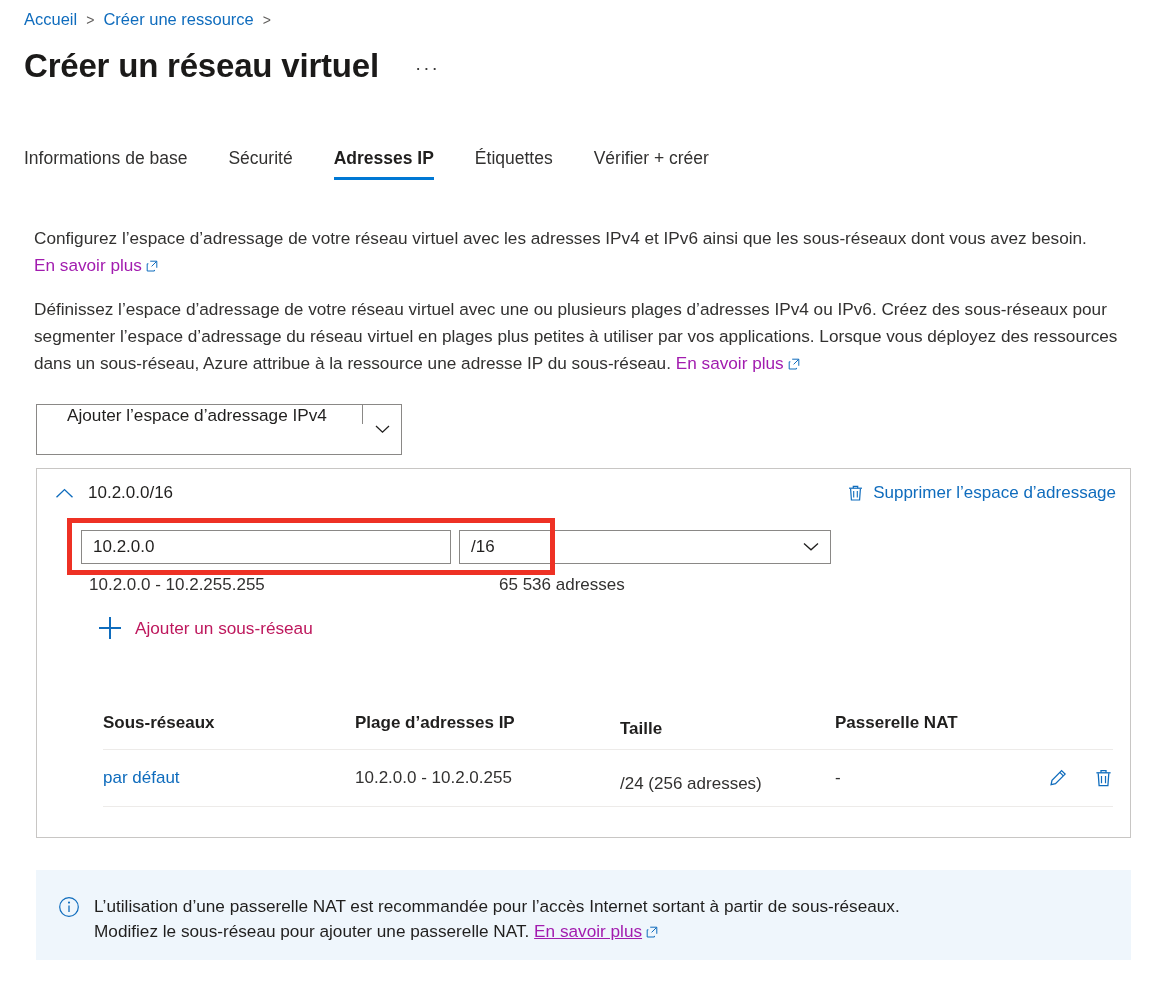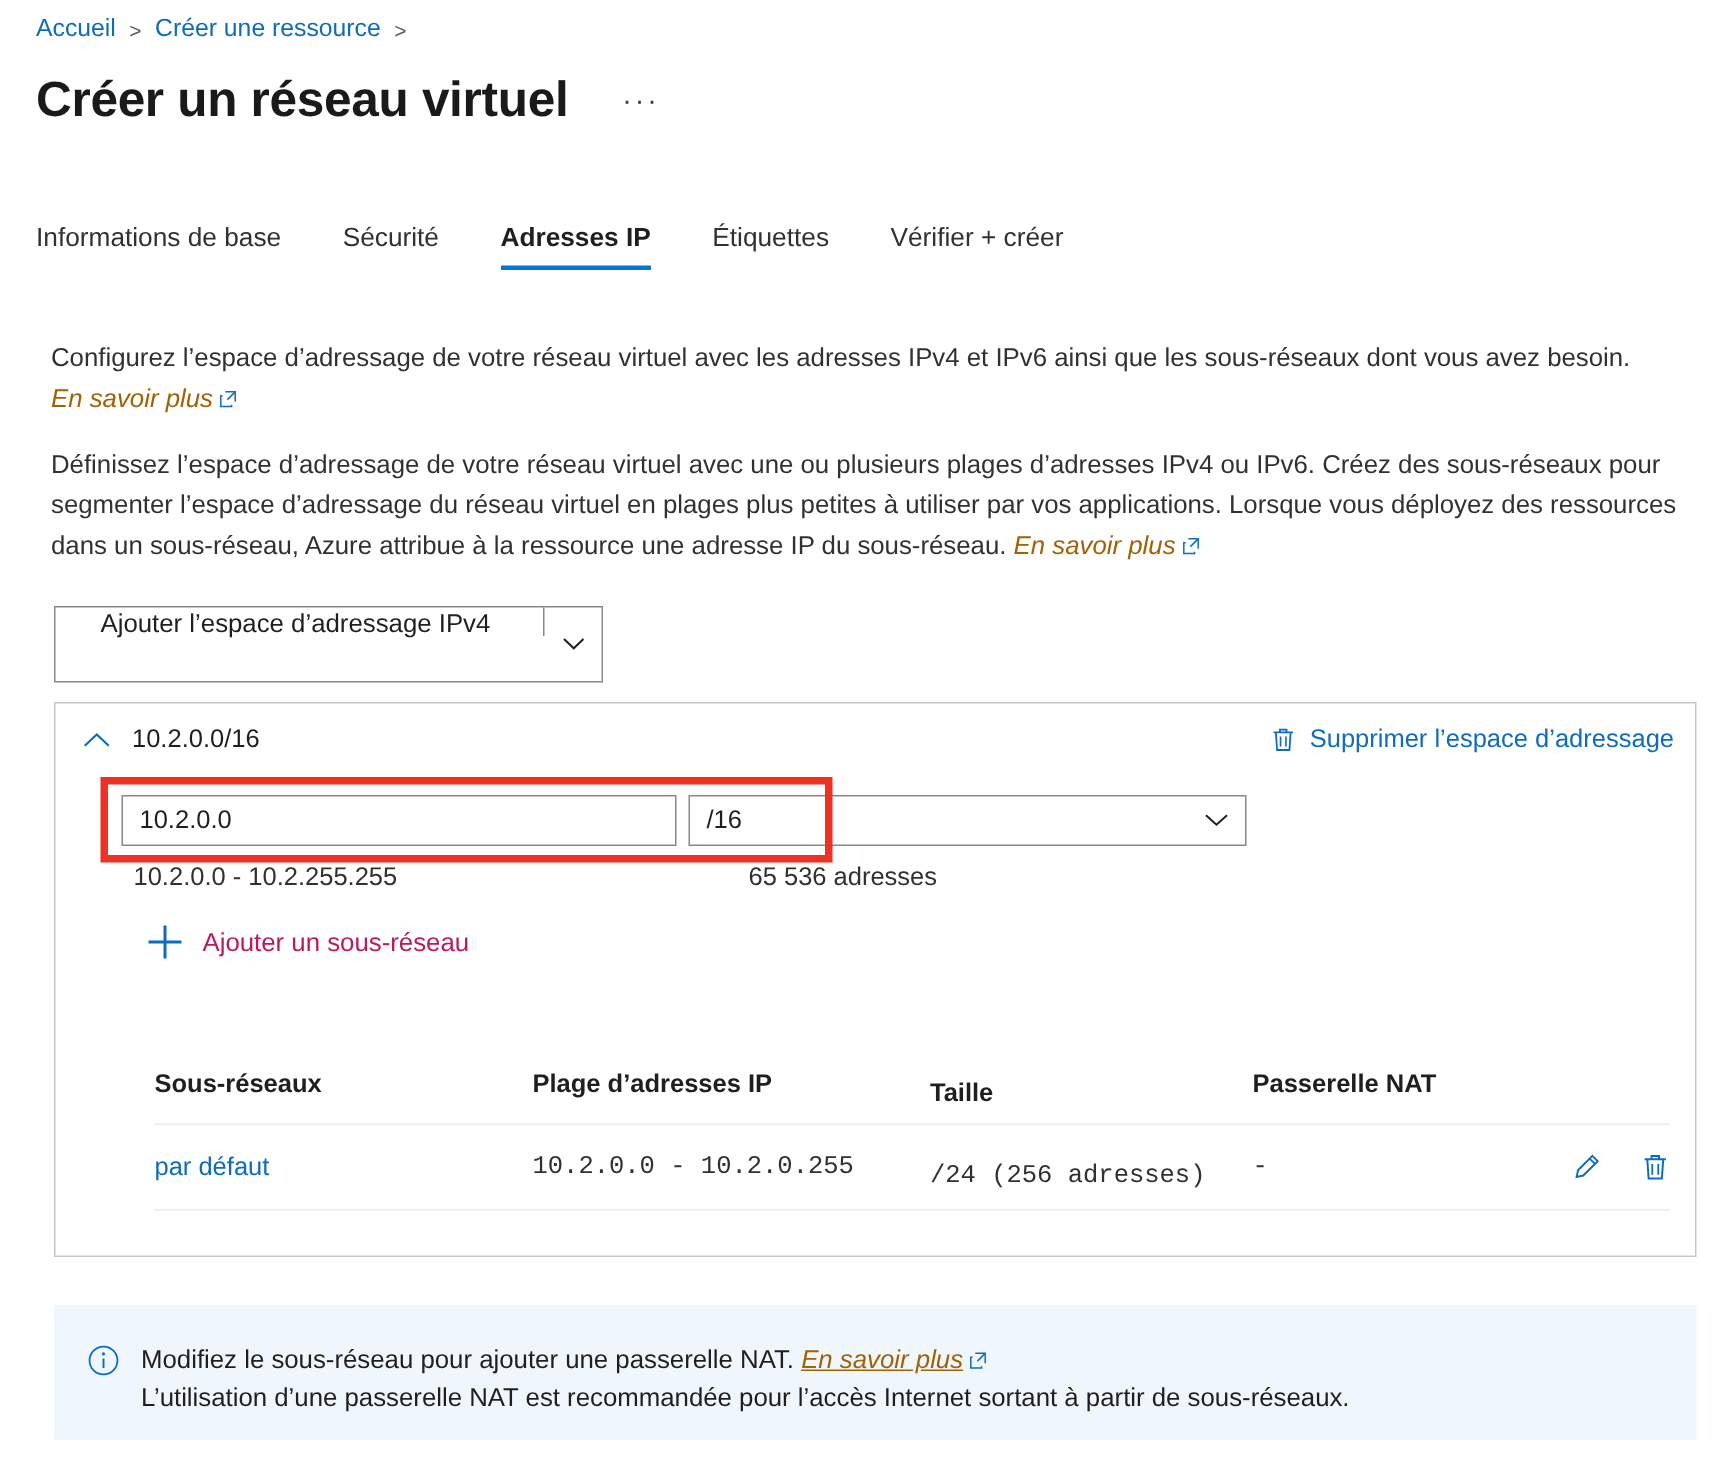--- a/index.html
+++ b/index.html
@@ -101,24 +101,23 @@
   .para {
     position: absolute;
     font-size: 17.2px;
     line-height: 27px;
     color: #323130;
   }
   #para-1 { left: 34px; top: 225px; width: 1062px; }
   #para-2 { left: 34px; top: 296px; width: 1108px; }
 
   .inline-link {
-    color: #a16207;
+    color: #a21caf;
     cursor: pointer;
     text-decoration: none;
-    font-style: italic;
   }
   .ext-glyph {
     display: inline-block;
     width: 12px;
     height: 12px;
     margin-left: 4px;
     position: relative;
     top: 1px;
   }
 
@@ -313,21 +312,20 @@
   .st-head .st-c4 {
     font-size: 17px;
     font-weight: 600;
     color: #201f1e;
   }
   .st-body .st-c2,
   .st-body .st-c3,
   .st-body .st-c4 {
     font-size: 17px;
     color: #323130;
-    font-family: Liberation Mono, monospace;
   }
   .subnet-link {
     font-size: 17px;
     color: #0f6cbd;
     cursor: pointer;
   }
   .icon-btn { cursor: pointer; display: flex; }
 
   
   .annotation-box {
@@ -503,23 +501,23 @@
 
 <div class="info-banner">
   <span class="info-icon">
     <svg width="22" height="22" viewBox="0 0 22 22">
       <circle cx="11" cy="11" r="9.3" fill="none" stroke="#0f6cbd" stroke-width="1.2"></circle>
       <circle cx="11" cy="6.6" r="1.05" fill="#0f6cbd"></circle>
       <path d="M11 9.6v6.4" stroke="#0f6cbd" stroke-width="1.3" fill="none"></path>
     </svg>
   </span>
   <div class="info-text">
+    <div>L’utilisation d’une passerelle NAT est recommandée pour l’accès Internet sortant à partir de sous-réseaux.</div>
     <div>
       <span>Modifiez le sous-réseau pour ajouter une passerelle NAT.</span>
       <span class="inline-link">En savoir plus</span><span class="ext-glyph"><svg width="12" height="12" viewBox="0 0 12 12">
             <path d="M4.2 1.2h6.6v6.6" fill="none" stroke="#0f6cbd" stroke-width="1"></path>
             <path d="M10.6 1.4L5.6 6.4" fill="none" stroke="#0f6cbd" stroke-width="1"></path>
             <path d="M8.4 9.9v1.1H1.2V3.8h1.2" fill="none" stroke="#0f6cbd" stroke-width="1"></path>
           </svg></span>
     </div>
-    <div>L’utilisation d’une passerelle NAT est recommandée pour l’accès Internet sortant à partir de sous-réseaux.</div>
   </div>
 </div>
 
 </body></html>

